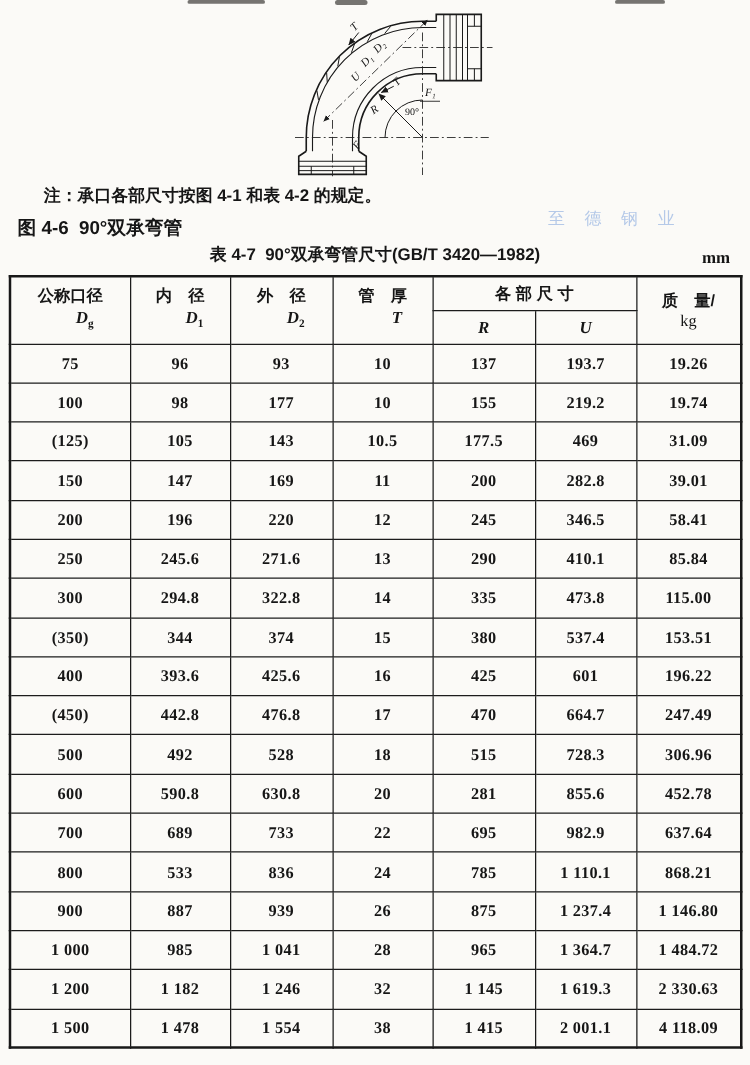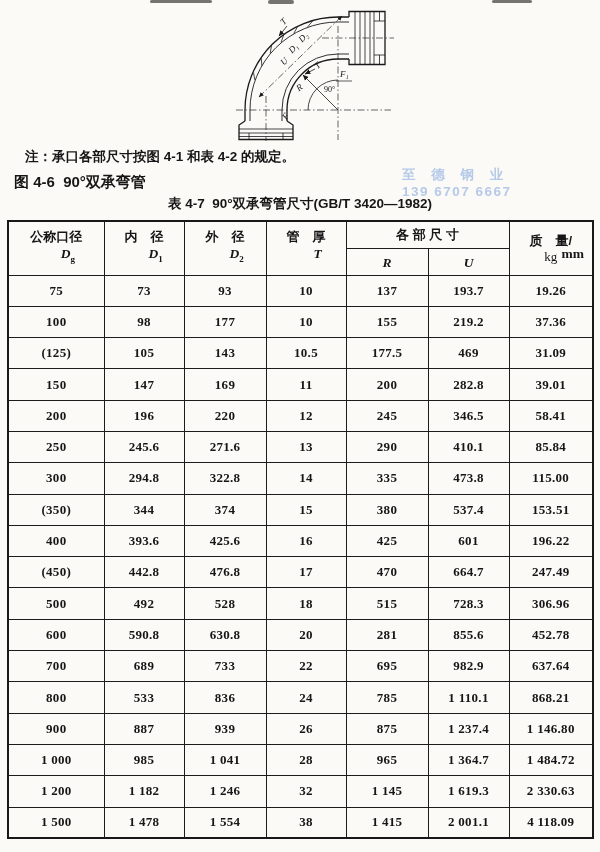--- a/index.html
+++ b/index.html
@@ -1,27 +1,27 @@
 <!DOCTYPE html>
 <html><head>
 <meta charset="utf-8">
 <style>
   html,body{margin:0;padding:0;}
   .page{position:relative;width:600px;height:852px;background:#fbfaf7;overflow:hidden;
         font-family:"Liberation Serif","DejaVu Serif",serif;color:#161616;}
   .artifact{position:absolute;background:#2e2c29;opacity:.65;border-radius:2px;}
   .figure{position:absolute;left:228px;top:2px;}
-  .note{position:absolute;left:25px;top:148px;font-size:13.5px;font-weight:700;white-space:pre;
+  .note{position:absolute;left:35px;top:148px;font-size:13.5px;font-weight:700;white-space:pre;
         font-family:"Liberation Sans","DejaVu Sans",sans-serif;}
   .fig-caption{position:absolute;left:0;top:173px;width:600px;text-align:left;font-size:15px;
         font-weight:700;white-space:pre;font-family:"Liberation Sans","DejaVu Sans",sans-serif;padding-left:14px;}
   .tbl-caption{position:absolute;left:0;top:195px;width:600px;text-align:center;font-size:13.5px;
         font-weight:700;white-space:pre;font-family:"Liberation Sans","DejaVu Sans",sans-serif;}
-  .unit{position:absolute;right:16px;top:198px;font-size:13.5px;font-weight:700;margin-top:48px;}
-  .watermark{position:absolute;left:402px;top:166px;width:140px;text-align:left;font-weight:700;
+  .unit{position:absolute;right:16px;top:198px;font-size:13.5px;font-weight:700;}
+  .watermark{position:absolute;left:422px;top:166px;width:140px;text-align:center;font-weight:400;
         font-family:"Liberation Sans","DejaVu Sans",sans-serif;opacity:.85;}
   .watermark .l1{font-size:13.5px;letter-spacing:6px;white-space:pre;}
   .watermark .l2{font-size:13.5px;letter-spacing:1.5px;white-space:pre;}
   table.dim{position:absolute;top:220px;left:7px;width:585px;border-collapse:collapse;
         table-layout:fixed;border:2px solid #181818;padding-left:25px;}
   table.dim th,table.dim td{border:1.5px solid #1c1c1c;text-align:center;vertical-align:middle;
         padding:0;overflow:hidden;}
   thead tr{height:27px;}
   tbody tr{height:31.3px;}
   th .ht{font-size:13px;font-weight:600;line-height:17px;white-space:pre;
@@ -98,21 +98,20 @@
     </g>
   </svg>
 
   <div class="note">注：承口各部尺寸按图 4-1 和表 4-2 的规定。</div>
   <div class="fig-caption">图 4-6  90°双承弯管</div>
   <div class="tbl-caption">表 4-7  90°双承弯管尺寸(GB/T 3420—1982)</div>
   <div class="unit">mm</div>
 
   <div class="watermark" style="color: rgb(169, 193, 230);">
     <div class="l1">至 德 钢 业</div>
-    <div class="l2">139 6707 6667</div>
   </div>
 
   <table class="dim">
     <colgroup>
       <col style="width:96px">
         <col style="width:80px">
         <col style="width:82px">
         <col style="width:80px">
       <col style="width:82px">
         <col style="width:81px">
@@ -145,36 +144,36 @@
         </th>
       </tr>
       <tr>
         <th><i>R</i></th>
         <th><i>U</i></th>
       </tr>
     </thead>
     <tbody>
     <tr>
       <td>75</td>
-      <td>73</td>
+      <td>96</td>
       <td>93</td>
       <td>10</td>
       <td>137</td>
       <td>193.7</td>
       <td>19.26</td>
     </tr>
 
     <tr>
       <td>100</td>
       <td>98</td>
       <td>177</td>
       <td>10</td>
       <td>155</td>
       <td>219.2</td>
-      <td>37.36</td>
+      <td>19.74</td>
     </tr>
 
     <tr>
       <td>(125)</td>
       <td>105</td>
       <td>143</td>
       <td>10.5</td>
       <td>177.5</td>
       <td>469</td>
       <td>31.09</td>

